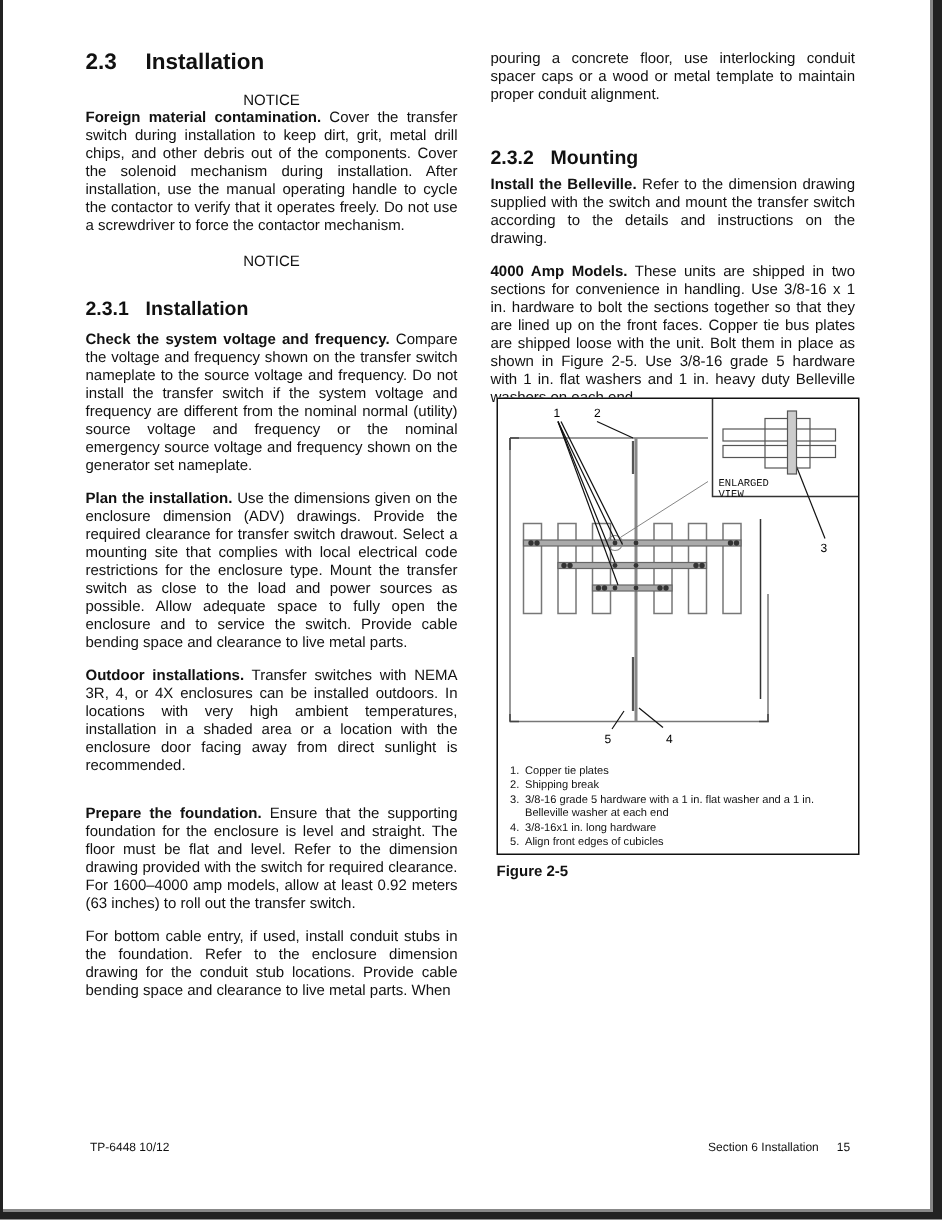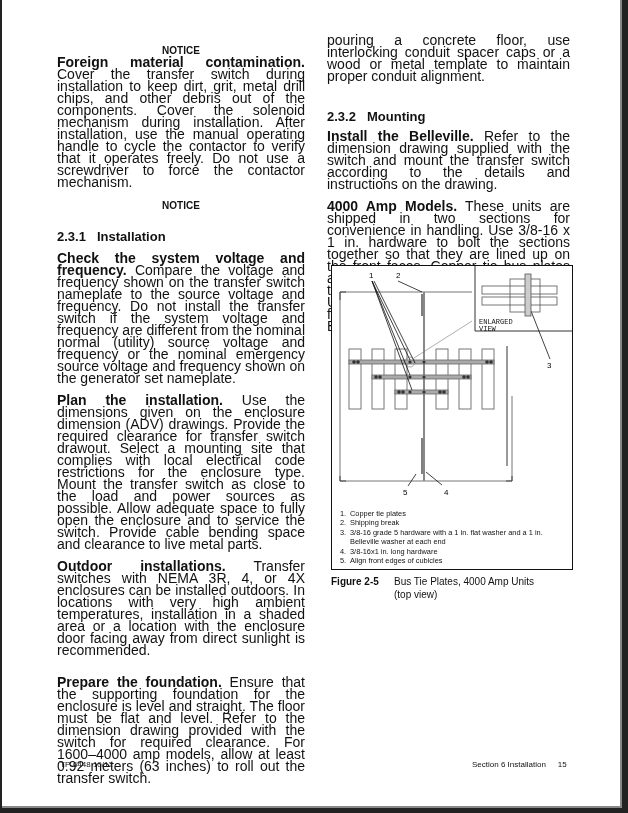--- a/index.html
+++ b/index.html
@@ -7,40 +7,44 @@
          font-family:"Liberation Sans", sans-serif; color:#111; }
   .page { position:absolute; left:2px; top:0; width:618px; height:806px; background:#fff;
           border-right:2px solid #888; border-bottom:2px solid #888; }
   .col { position:absolute; }
   .col-left { left:55px; top:33px; width:248px; }
   .col-right { left:325px; top:34px; width:243px; }
   .h2 { font-size:15px; font-weight:bold; margin:0; display:flex; }
   .h2 .num { width:40px; }
   .h3 { font-size:13px; font-weight:bold; display:flex; margin:0; }
   .h3 .num { width:40px; }
-  .notice-title { text-align:center; font-weight:bold; font-size:10px; margin-top:10px; }
-  p { margin:0; font-size:14px; line-height:12px; text-align:justify; }
+  .notice-title { text-align:center; font-weight:normal; font-size:10px; margin-top:10px; }
+  p { margin:0; font-size:10px; line-height:12px; text-align:justify; }
   p b { font-weight:bold; }
   .gap { height:10px; }
   .figure { position:absolute; left:329px; top:265px; width:240px; height:303px; border:1.5px solid #111; background:#fff; }
   .legend { position:absolute; left:8px; top:243px; font-size:7.4px; line-height:9.4px; }
   .legend .li { display:flex; }
   .legend .li .n { width:10px; }
-  .caption { position:absolute; left:329px; top:576px; font-size:10px; display:flex; }
+  .caption { position:absolute; left:329px; top:576px; font-size:10px; display:flex;flex-direction:column; }
   .caption .lbl { font-weight:bold; width:63px; }
   .footer-left { position:absolute; left:58px; top:760px; font-size:8px; }
   .footer-right { position:absolute; left:470px; top:760px; font-size:8px; }
   .footer-right .pg { margin-left:12px; }
 </style>
 </head>
 <body>
 
 <div class="page">
 
   <div class="col col-left">
+    <div class="h2">
+      <span class="num">2.3</span>
+      <span>Installation</span>
+    </div>
 
     <div class="notice-title" style="margin-top:12px">NOTICE</div>
     <p><b>Foreign material contamination.</b><span> Cover the transfer switch during installation to keep dirt, grit, metal drill chips, and other debris out of the components. Cover the solenoid mechanism during installation. After installation, use the manual operating handle to cycle the contactor to verify that it operates freely. Do not use a screwdriver to force the contactor mechanism.</span></p>
 
     <div class="notice-title" style="margin-top:12px">NOTICE</div>
 
     <div class="h3" style="margin-top:18px">
       <span class="num">2.3.1</span>
       <span>Installation</span>
     </div>
@@ -48,20 +52,21 @@
     <div style="height:8px"></div>
     <p><b>Check the system voltage and frequency.</b><span> Compare the voltage and frequency shown on the transfer switch nameplate to the source voltage and frequency. Do not install the transfer switch if the system voltage and frequency are different from the nominal normal (utility) source voltage and frequency or the nominal emergency source voltage and frequency shown on the generator set nameplate.</span></p>
     <div class="gap"></div>
     <p><b>Plan the installation.</b><span> Use the dimensions given on the enclosure dimension (ADV) drawings. Provide the required clearance for transfer switch drawout. Select a mounting site that complies with local electrical code restrictions for the enclosure type. Mount the transfer switch as close to the load and power sources as possible. Allow adequate space to fully open the enclosure and to service the switch. Provide cable bending space and clearance to live metal parts.</span></p>
     <div class="gap"></div>
     <p><b>Outdoor installations.</b><span> Transfer switches with NEMA 3R, 4, or 4X enclosures can be installed outdoors. In locations with very high ambient temperatures, installation in a shaded area or a location with the enclosure door facing away from direct sunlight is recommended.</span></p>
     <div class="gap"></div>
     <div class="gap"></div>
     <p><b>Prepare the foundation.</b><span> Ensure that the supporting foundation for the enclosure is level and straight. The floor must be flat and level. Refer to the dimension drawing provided with the switch for required clearance. For 1600–4000 amp models, allow at least 0.92 meters (63 inches) to roll out the transfer switch.</span></p>
     <div class="gap"></div>
+    <p><b></b><span>For bottom cable entry, if used, install conduit stubs in the foundation. Refer to the enclosure dimension drawing for the conduit stub locations. Provide cable bending space and clearance to live metal parts. When</span></p>
   </div>
 
   <div class="col col-right">
     <p>pouring a concrete floor, use interlocking conduit spacer caps or a wood or metal template to maintain proper conduit alignment.</p>
     <div class="h3" style="margin-top:27px">
       <span class="num">2.3.2</span>
       <span>Mounting</span>
     </div>
     <div style="height:6px"></div>
     <p><b>Install the Belleville.</b><span> Refer to the dimension drawing supplied with the switch and mount the transfer switch according to the details and instructions on the drawing.</span></p>
@@ -169,23 +174,19 @@
         </div>
       <div class="li">
           <span class="n">5.</span>
           <span>Align front edges of cubicles</span>
         </div>
     </div>
   </div>
 
   <div class="caption">
     <span class="lbl">Figure 2-5</span>
-    <div>
-      <div>Bus Tie Plates, 4000 Amp Units</div>
-      <div style="margin-top:2px">(top view)</div>
-    </div>
   </div>
 
   <div class="footer-left">TP-6448 10/12</div>
   <div class="footer-right">
     <span>Section 6 Installation</span><span class="pg">15</span>
   </div>
 </div>
 
 </body></html>

